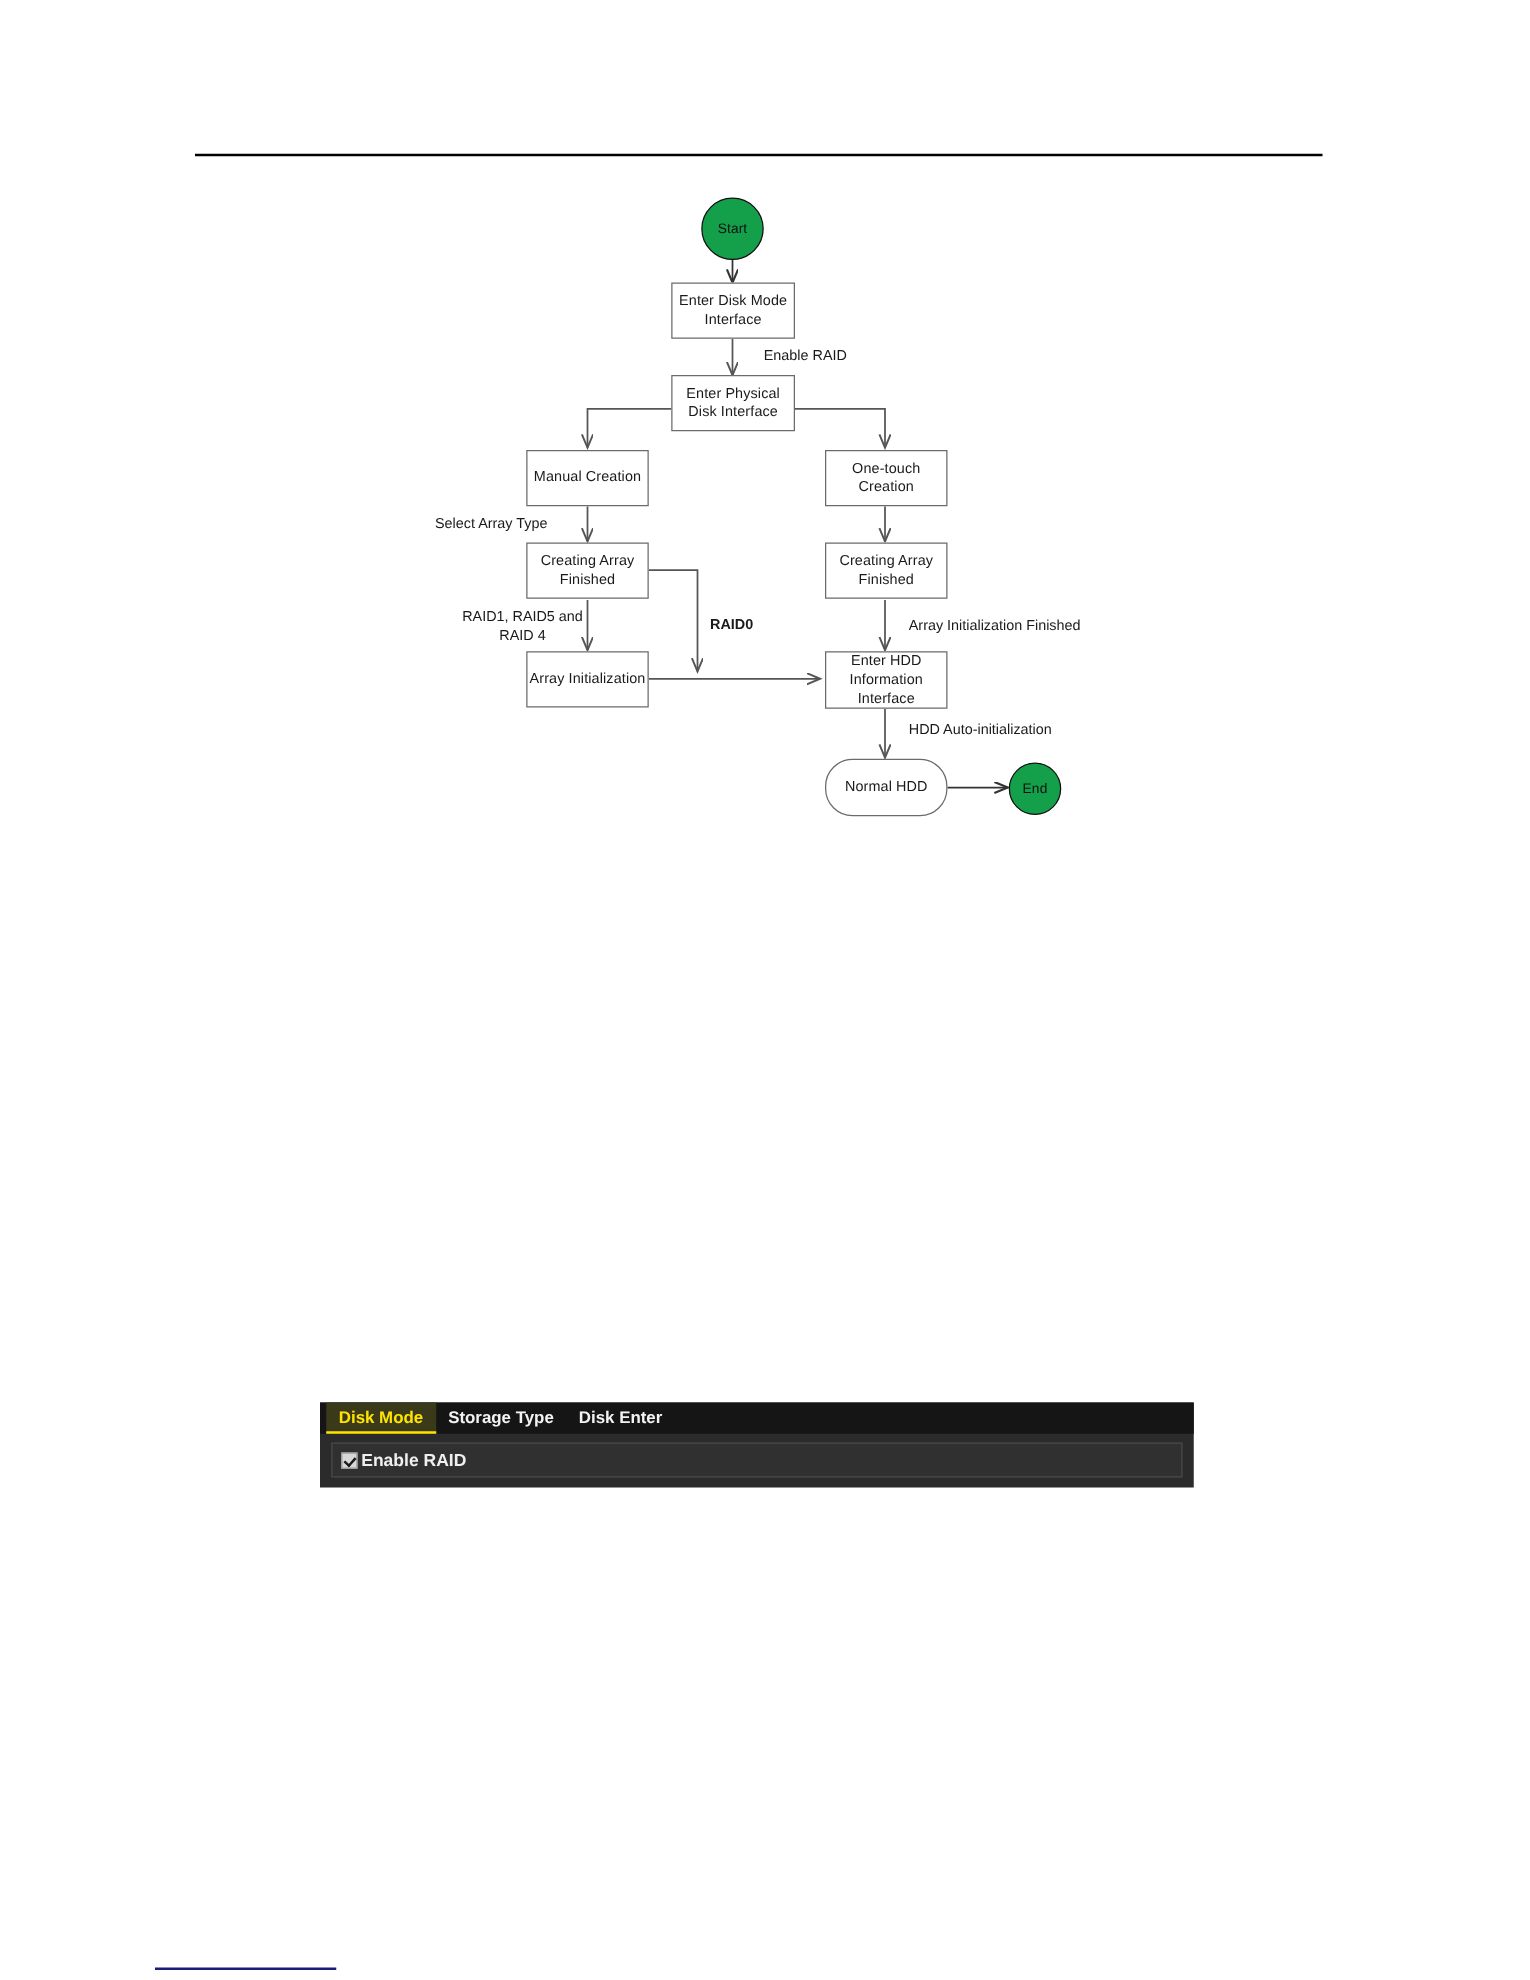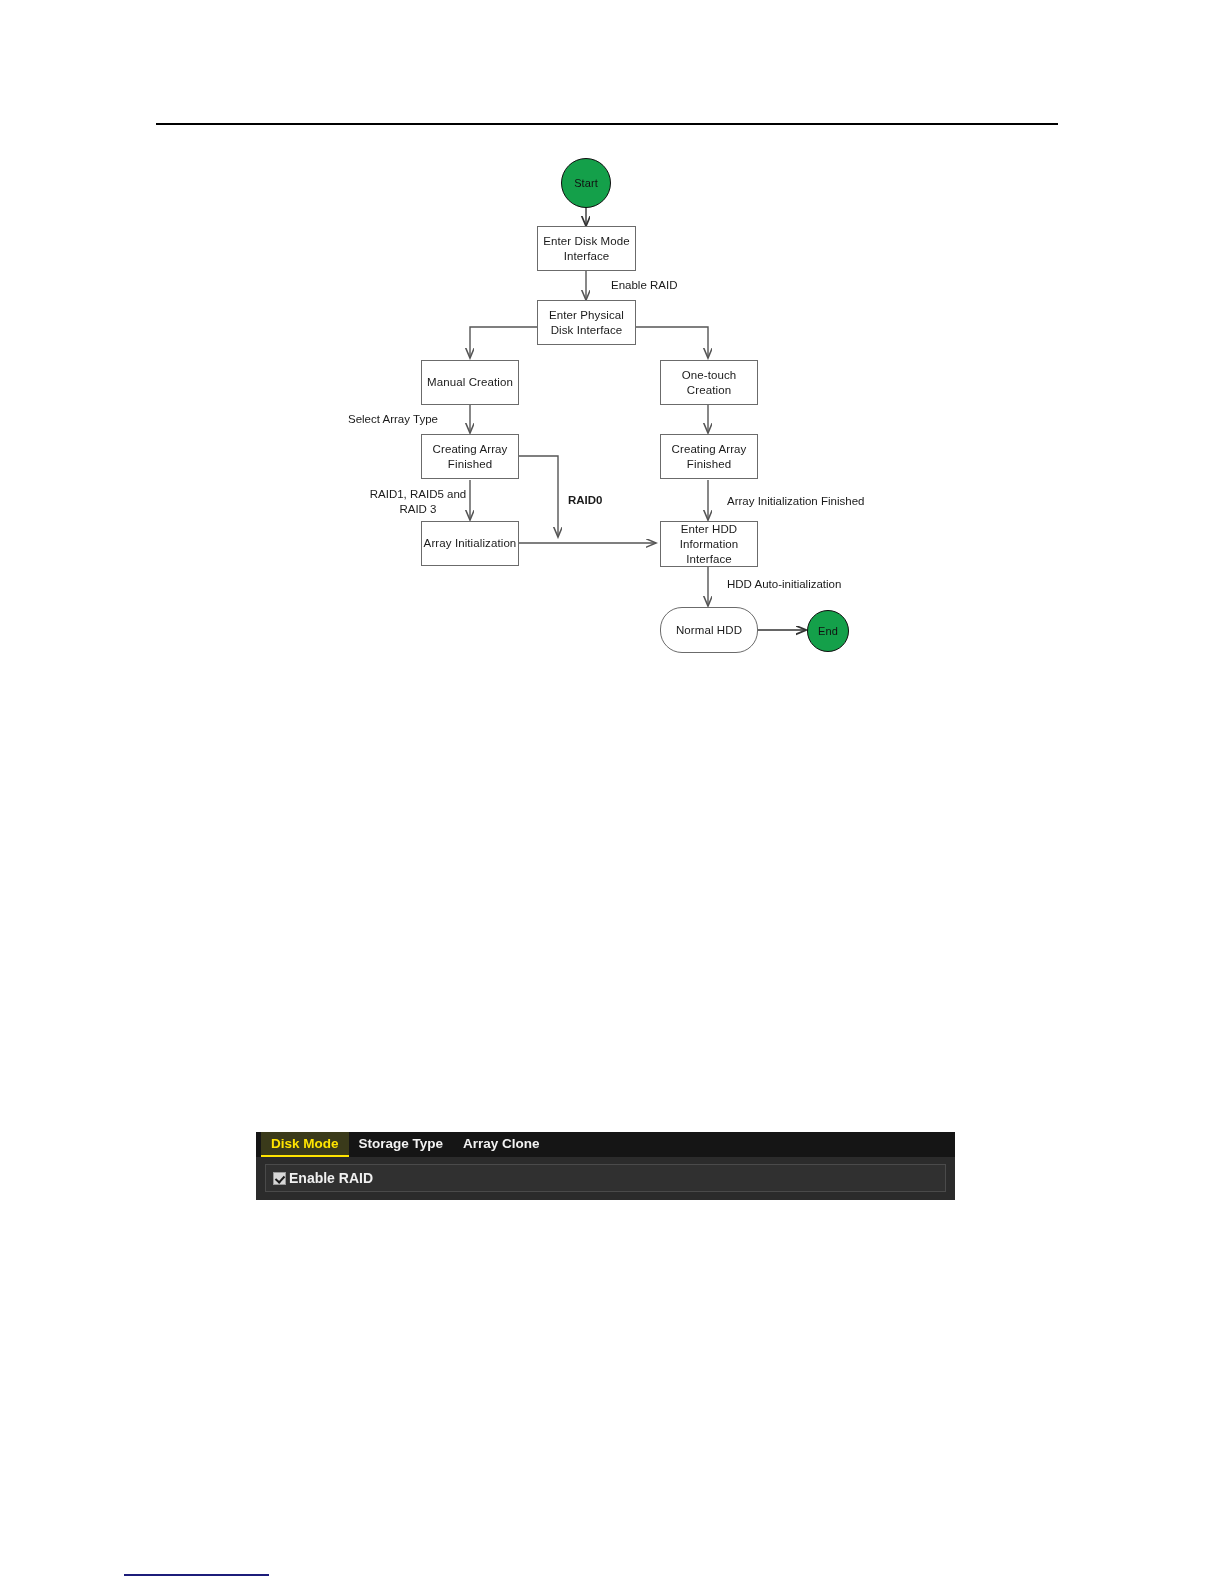--- a/index.html
+++ b/index.html
@@ -85,21 +85,20 @@
 
   
   .ui-panel {
     position: absolute;
     left: 256px;
     top: 1122px;
     width: 699px;
     height: 68px;
     background: #2b2b2b;
     box-sizing: border-box;
-    margin-top: 10px;
   }
   .ui-tabbar {
     height: 25px;
     background: #151515;
     display: flex;
     align-items: center;
     padding-left: 5px;
     box-sizing: border-box;
   }
   .ui-tab {
@@ -232,34 +231,34 @@
 
   <div class="node box" style="left:660px; top:607px; width:98px; height:46px;border-radius:22px;">Normal HDD</div>
 
   <div class="node terminator" style="left:807px; top:610px; width:42px; height:42px;">End</div>
 
   <div class="edge-label left-align" style="left:611px; top:278px;">Enable RAID</div>
 
   <div class="edge-label left-align" style="left:348px; top:412px;">Select Array Type</div>
 
   <div class="edge-label" style="left:338px; top:487px; width:160px;">RAID1, RAID5 and
-RAID 3</div>
+RAID 4</div>
 
   <div class="edge-label left-align" style="left:568px; top:493px;font-weight:bold;">RAID0</div>
 
   <div class="edge-label left-align" style="left:727px; top:494px;">Array Initialization Finished</div>
 
   <div class="edge-label left-align" style="left:727px; top:577px;">HDD Auto-initialization</div>
 </div>
 
 <div class="ui-panel">
   <div class="ui-tabbar">
     <div class="ui-tab active">Disk Mode</div>
     <div class="ui-tab">Storage Type</div>
-    <div class="ui-tab">Array Clone</div>
+    <div class="ui-tab">Disk Enter</div>
   </div>
   <div class="ui-body">
     <div class="ui-field">
       <span class="checkbox"></span>
       <span class="checkbox-label">Enable RAID</span>
     </div>
   </div>
 </div>
 
 <div class="footnote-rule"></div>

